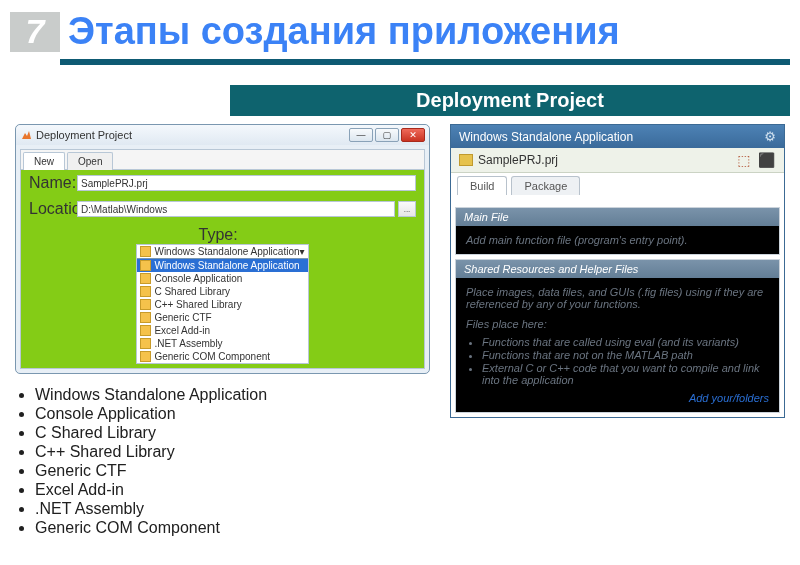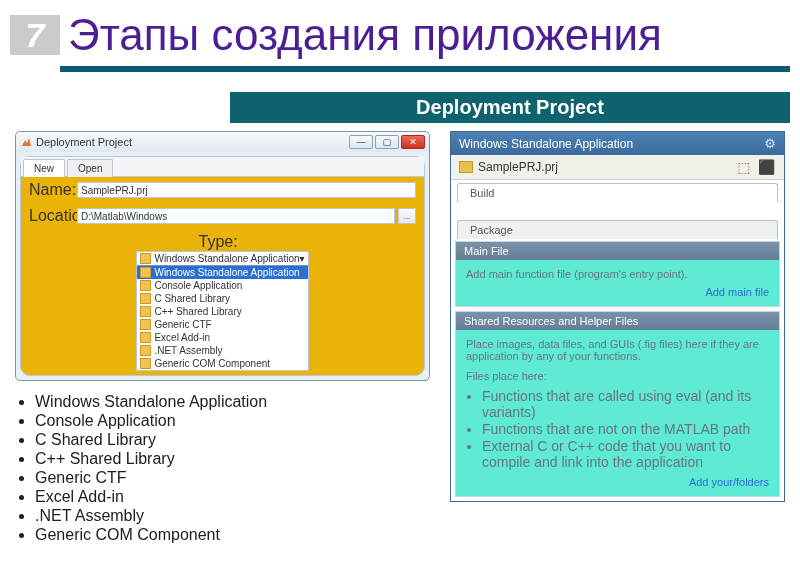--- a/index.html
+++ b/index.html
@@ -23,23 +23,23 @@
     color: #fff;
     font-size: 34px;
     font-weight: 700;
     display: flex;
     align-items: center;
     justify-content: center;
     font-style: italic;
     margin-right: 8px;
   }
   .title {
-    color: #4c1d95;
-    font-size: 44px;
-    font-weight: 400;
+    color: #3b82f6;
+    font-size: 38px;
+    font-weight: 700;
   }
   .hr {
     height: 6px;
     background: #0e5a73;
     margin: 6px 10px 0 60px;
   }
   .banner {
     background: #0e636e;
     color: #fff;
     font-weight: 700;
@@ -86,22 +86,22 @@
     border-radius: 2px;
     background: linear-gradient(#f8fafc, #dce6ef);
     display: flex; align-items: center; justify-content: center;
     font-size: 9px; line-height: 1;
   }
   .winbtn.close { background: linear-gradient(#ef6a5a, #c93322); color: #fff; border-color: #a82a1d; }
 
   .win7-inner {
     margin: 4px;
     border: 1px solid #b8c7d6;
-    background: #eab308;
-    border-radius: 10px;
+    background: #84cc16;
+    border-radius: 0;
   }
   .tabs7 { display: flex; border-bottom: 1px solid #b8c7d6; background: #f5f5f5; }
   .tab7 {
     padding: 3px 10px;
     font-size: 10px;
     background: #fff;
     border: 1px solid #b8c7d6;
     border-bottom: none;
     margin: 2px 0 -1px 2px;
     border-radius: 2px 2px 0 0;
@@ -187,60 +187,60 @@
     border-bottom: 1px solid #cbd3c4;
     padding: 4px 8px;
     display: flex;
     align-items: center;
     justify-content: space-between;
   }
   .prj-name { display: flex; align-items: center; gap: 5px; color: #333; font-size: 12px; }
   .tb-icons { display: flex; gap: 8px; font-size: 14px; }
   .tabs2 {
     display: flex;
-    gap: 18px;
-    padding: 3px 6px 2px 6px;
-    flex-direction: column;
+    gap: 4px;
+    padding: 3px 6px 12px 6px;
   }
   .tab2 {
     padding: 3px 12px;
     font-size: 11px;
     border: 1px solid #b8c2cc;
     border-bottom: none;
     background: #eef1f4;
     border-radius: 3px 3px 0 0;
     color: #555;
   }
   .tab2.active { background: #fff; }
 
   .section {
     border: 1px solid #cbd3db;
     margin: 0 4px 4px 4px;
+    font-style: italic;
   }
   .section-head {
     background: linear-gradient(#7a93aa, #637e96);
     color: #fff;
     font-size: 11px;
     padding: 3px 8px;
   }
   .section-body {
-    background: #5eead4;
+    background: #000000;
     padding: 8px 10px;
     font-size: 11px;
     color: #6a7480;
   }
   .add-link {
     text-align: right;
     color: #2a6fd4;
     font-size: 11px;
     margin-top: 6px;
   }
   .bullets2 {
     margin: 6px 0 0 16px;
-    font-size: 14px;
+    font-size: 11px;
   }
   .bullets2 li { margin: 1px 0; }
 
   
   .bullets {
     margin-top: 12px;
     font-family: Verdana, sans-serif;
     font-size: 16px;
     color: #202020;
   }
@@ -371,28 +371,27 @@
       </div>
       <div class="tabs2">
         <div class="tab2 active">Build</div>
         <div class="tab2">Package</div>
       </div>
 
       <div class="section">
         <div class="section-head">Main File</div>
         <div class="section-body">
           <div>Add main function file (program's entry point).</div>
-          <div class="add-link">Add main file</div>
         </div>
       </div>
 
       <div class="section">
         <div class="section-head">Shared Resources and Helper Files</div>
         <div class="section-body">
-          <div>Place images, data files, and GUIs (.fig files) here if they are application by any of your functions.</div>
+          <div>Place images, data files, and GUIs (.fig files) using if they are referenced by any of your functions.</div>
           <div style="margin-top:8px;">Files place here:</div>
           <ul class="bullets2" id="section2-items">
               <li>Functions that are called using eval (and its variants)</li>
               <li>Functions that are not on the MATLAB path</li>
               <li>External C or C++ code that you want to compile and link into the application</li>
             </ul>
           <div class="add-link">Add your/folders</div>
         </div>
       </div>
     </div>

